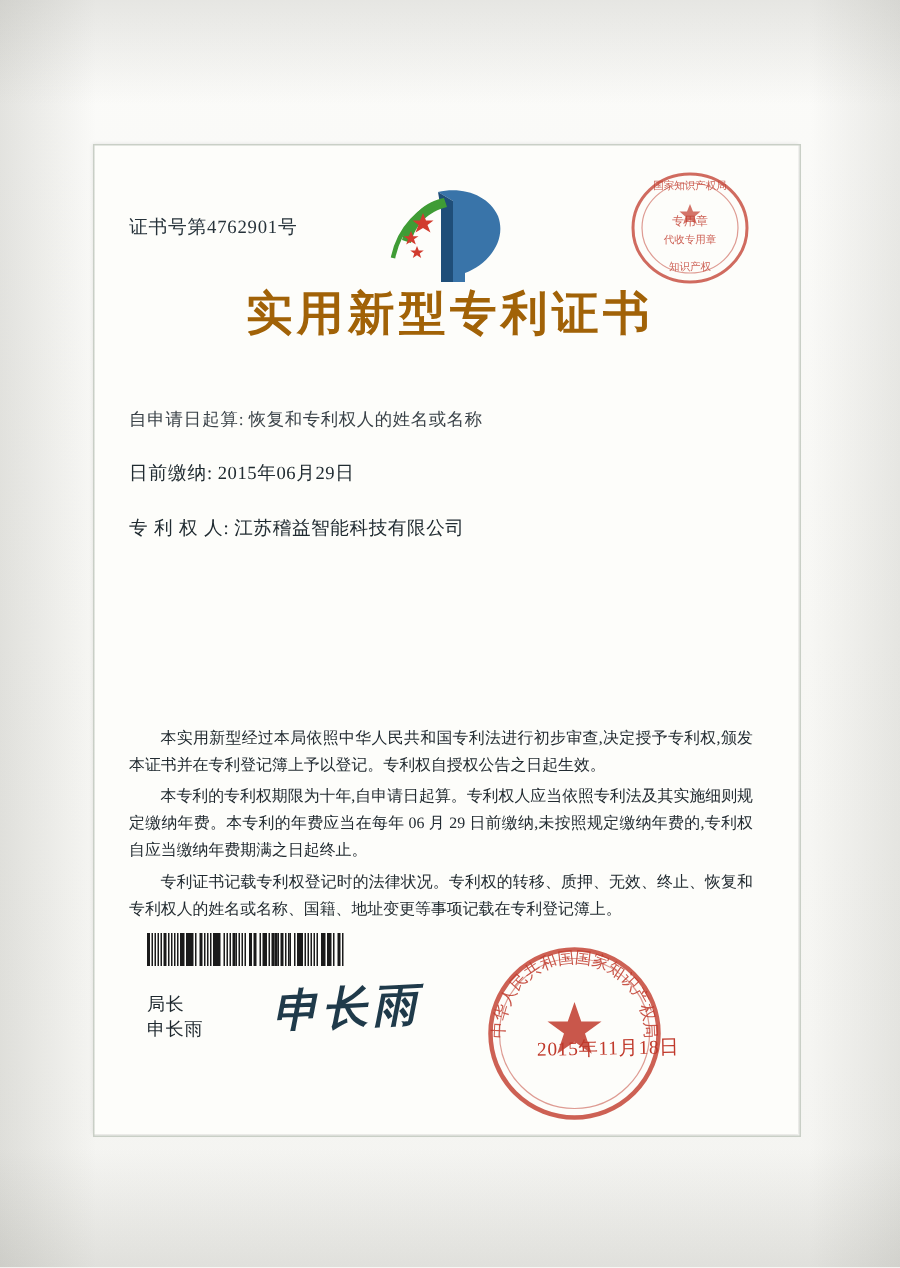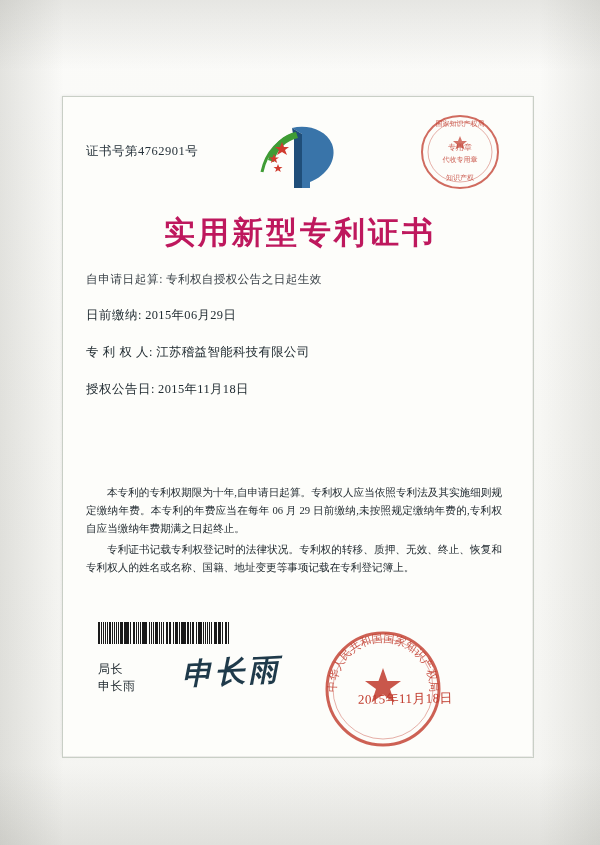--- a/index.html
+++ b/index.html
@@ -59,27 +59,27 @@
     position: absolute;
     left: 252px;
     top: 120px;
     width: 96px;
     height: 74px;
   }
 
   .title {
     position: absolute;
     left: 0;
-    top: 212px;
+    top: 188px;
     width: 600px;
     text-align: center;
     font-size: 31px;
     letter-spacing: 3px;
     font-weight: bold;
-    color: #be185d;
+    color: #a16207;
     font-family: "Liberation Serif", serif;
   }
 
   
   .fields {
     position: absolute;
     left: 86px;
     top: 272px;
     width: 420px;
   }
@@ -254,37 +254,34 @@
       </g>
       <path d="M42 26 l2 5 h5 l-4 3.5 1.6 5 -4.6-3 -4.6 3 1.6-5 -4-3.5 h5 z" fill="#c0392b" opacity="0.7"></path>
     </svg>
   </div>
 
   <div class="title">实用新型专利证书</div>
 
   <div class="fields">
     <div class="field sml">
       <span class="lbl">自申请日起算:</span>
-      <span class="val">专利权自授权公告之日起生效</span>
+      <span class="val">恢复和专利权人的姓名或名称</span>
     </div>
     <div class="field">
       <span class="lbl">日前缴纳:</span>
       <span class="val">2015年06月29日</span>
     </div>
     <div class="field">
       <span class="lbl">专 利 权 人:</span>
       <span class="val">江苏稽益智能科技有限公司</span>
     </div>
-    <div class="field">
-      <span class="lbl">授权公告日:</span>
-      <span class="val">2015年11月18日</span>
-    </div>
   </div>
 
   <div class="paras">
+    <p>本实用新型经过本局依照中华人民共和国专利法进行初步审查,决定授予专利权,颁发本证书并在专利登记簿上予以登记。专利权自授权公告之日起生效。</p>
     <p>本专利的专利权期限为十年,自申请日起算。专利权人应当依照专利法及其实施细则规定缴纳年费。本专利的年费应当在每年 06 月 29 日前缴纳,未按照规定缴纳年费的,专利权自应当缴纳年费期满之日起终止。</p>
     <p>专利证书记载专利权登记时的法律状况。专利权的转移、质押、无效、终止、恢复和专利权人的姓名或名称、国籍、地址变更等事项记载在专利登记簿上。</p>
   </div>
 
   <div class="barcode">
       <i style="width:3px"></i>
       <i style="width:1px;background:transparent"></i>
       <i style="width:1px"></i>
       <i style="width:2px;background:transparent"></i>
       <i style="width:2px"></i>

